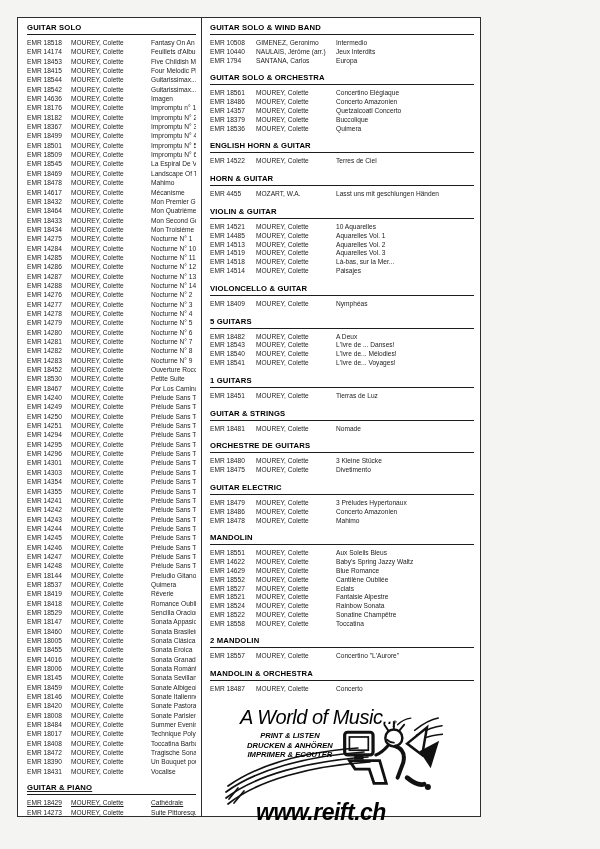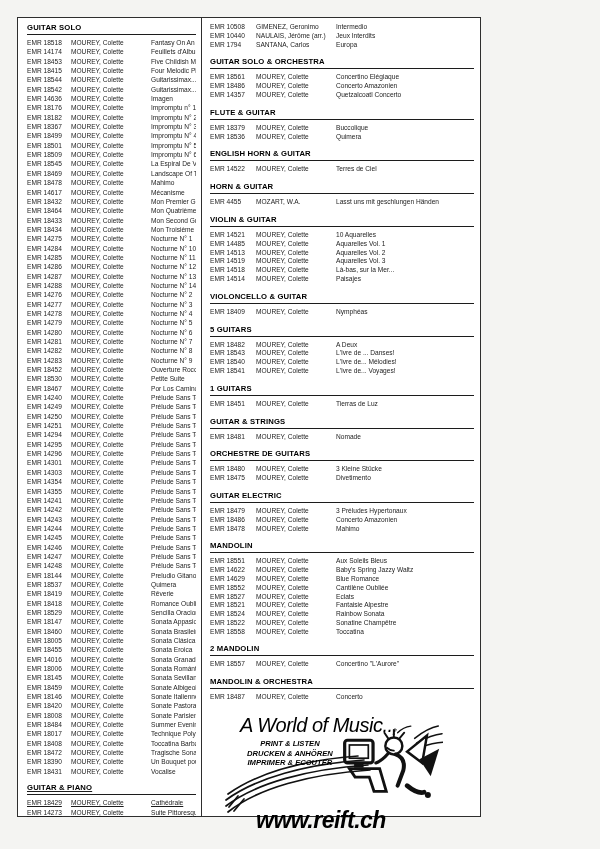--- a/index.html
+++ b/index.html
@@ -457,20 +457,21 @@
         <div class="row">
           <span>EMR 14273</span>
           <span>MOUREY, Colette</span>
           <span>Suite Pittoresque</span>
         </div>
       </div>
     </div>
   <div class="col col-right">
     <div id="right-col">
         <div class="sec">
+          <div class="sec-header">GUITAR SOLO &amp; WIND BAND</div>
           <div class="row">
             <span>EMR 10508</span>
             <span>GIMENEZ, Geronimo</span>
             <span>Intermedio</span>
           </div>
           <div class="row">
             <span>EMR 10440</span>
             <span>NAULAIS, Jérôme (arr.)</span>
             <span>Jeux Interdits</span>
           </div>
@@ -492,21 +493,20 @@
             <span>MOUREY, Colette</span>
             <span>Concerto Amazonien</span>
           </div>
           <div class="row">
             <span>EMR 14357</span>
             <span>MOUREY, Colette</span>
             <span>Quetzalcoatl Concerto</span>
           </div>
         </div>
         <div class="sec">
-          <div class="sec-header">FLUTE &amp; GUITAR</div>
           <div class="row">
             <span>EMR 18379</span>
             <span>MOUREY, Colette</span>
             <span>Buccolique</span>
           </div>
           <div class="row">
             <span>EMR 18536</span>
             <span>MOUREY, Colette</span>
             <span>Quimera</span>
           </div>

